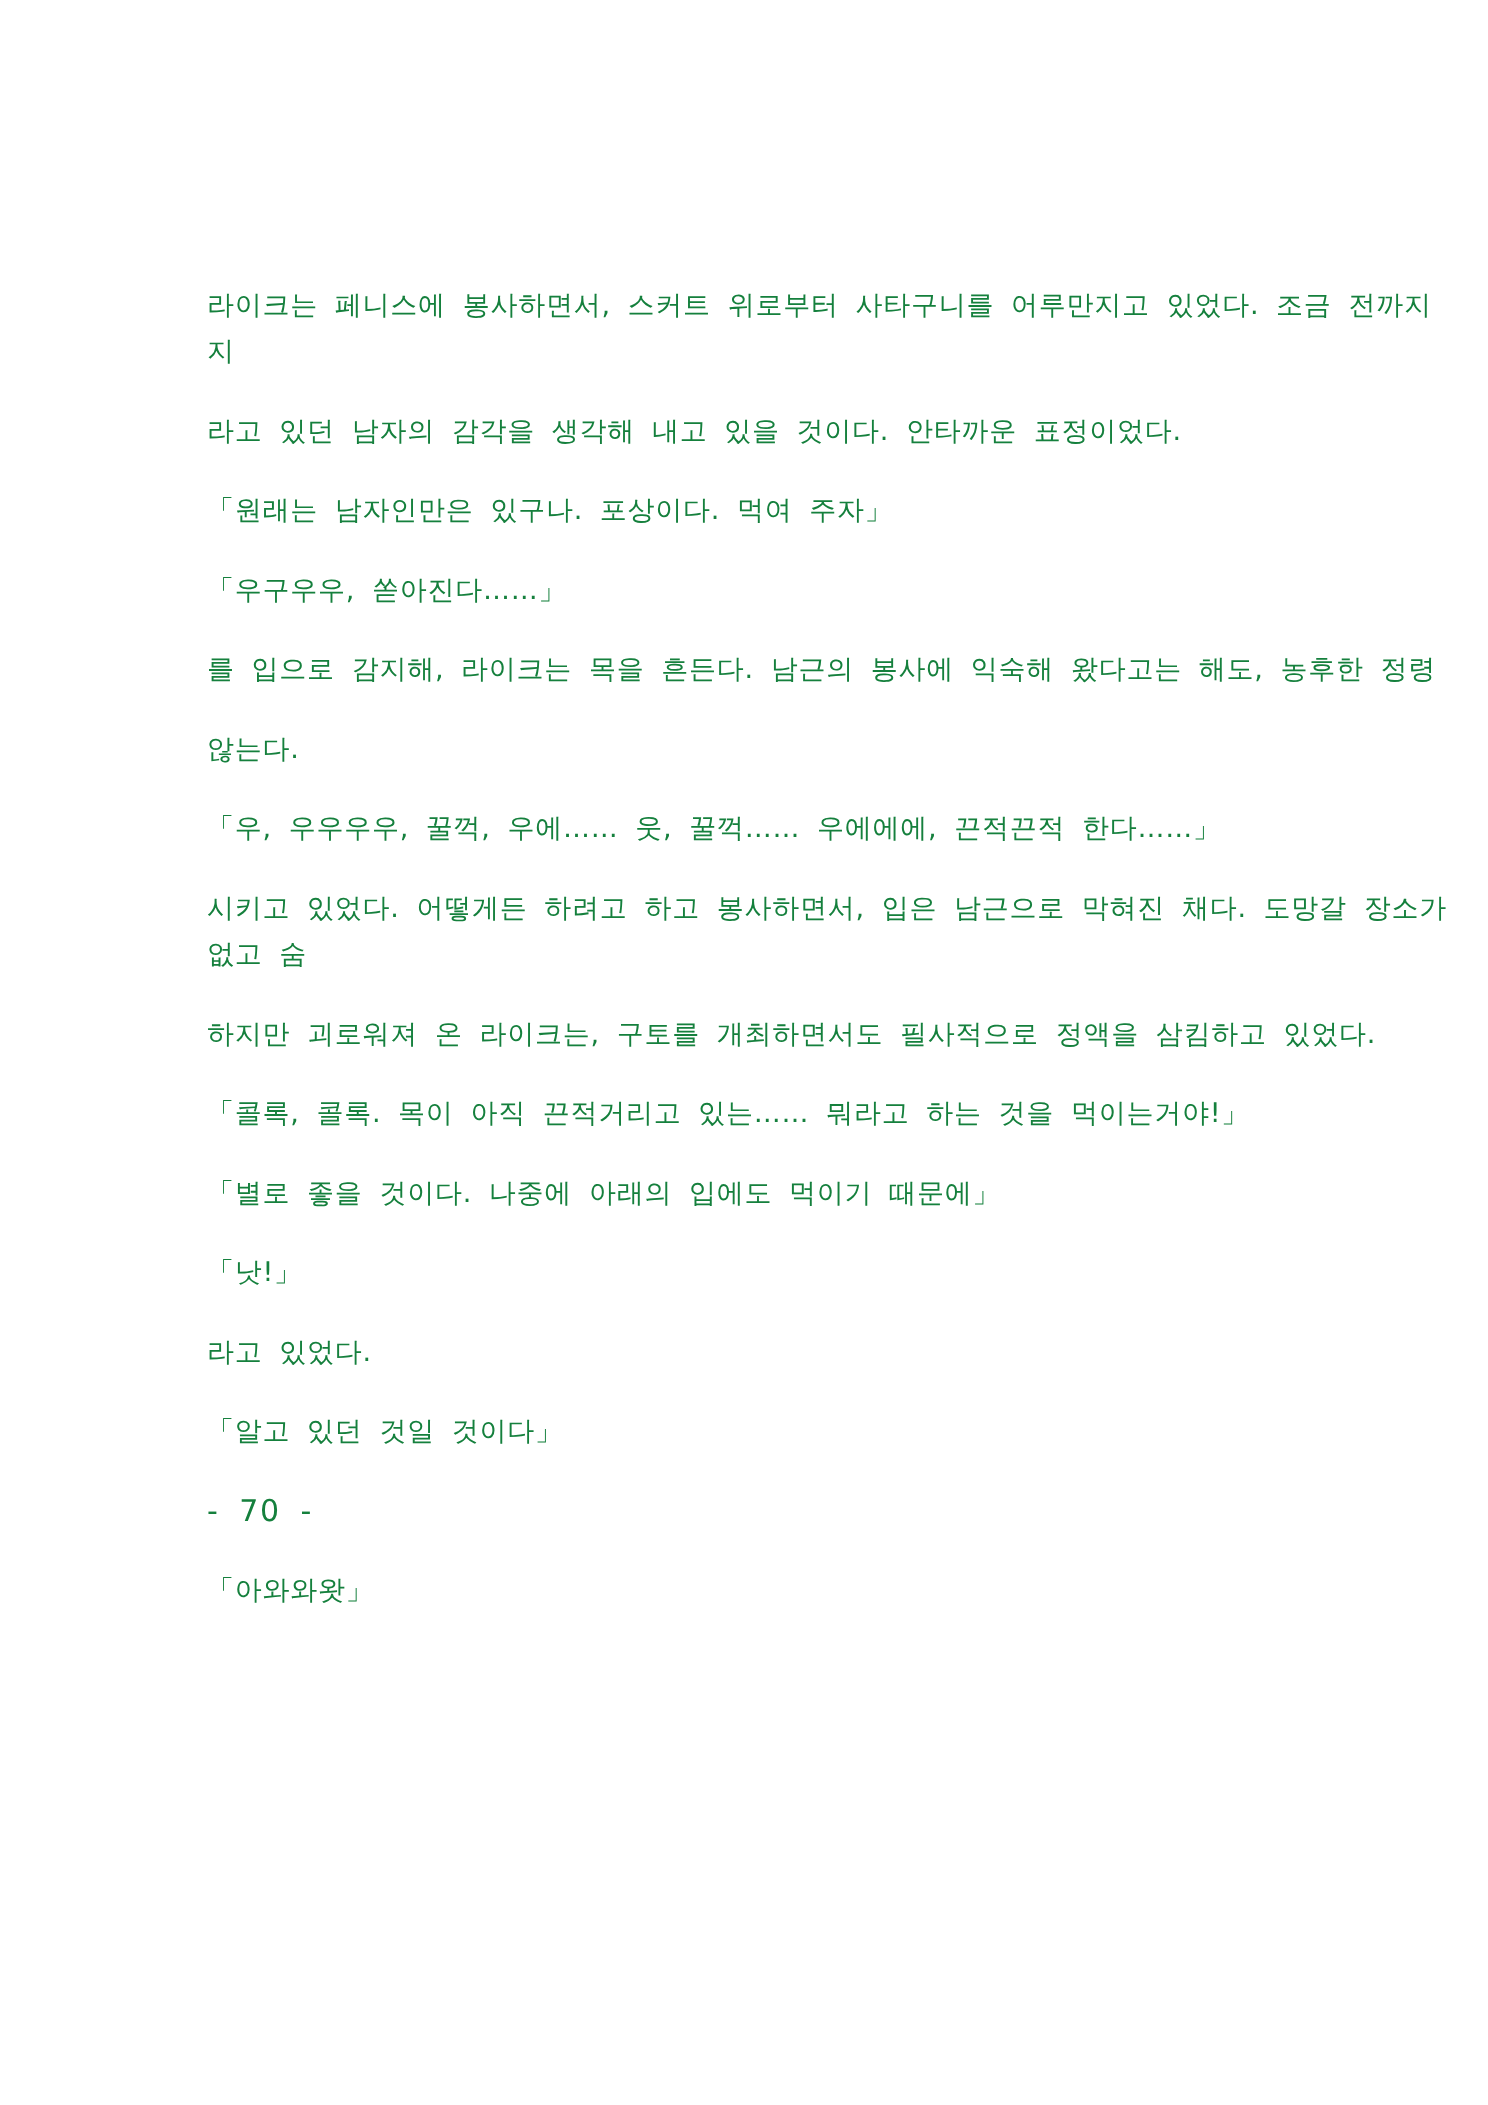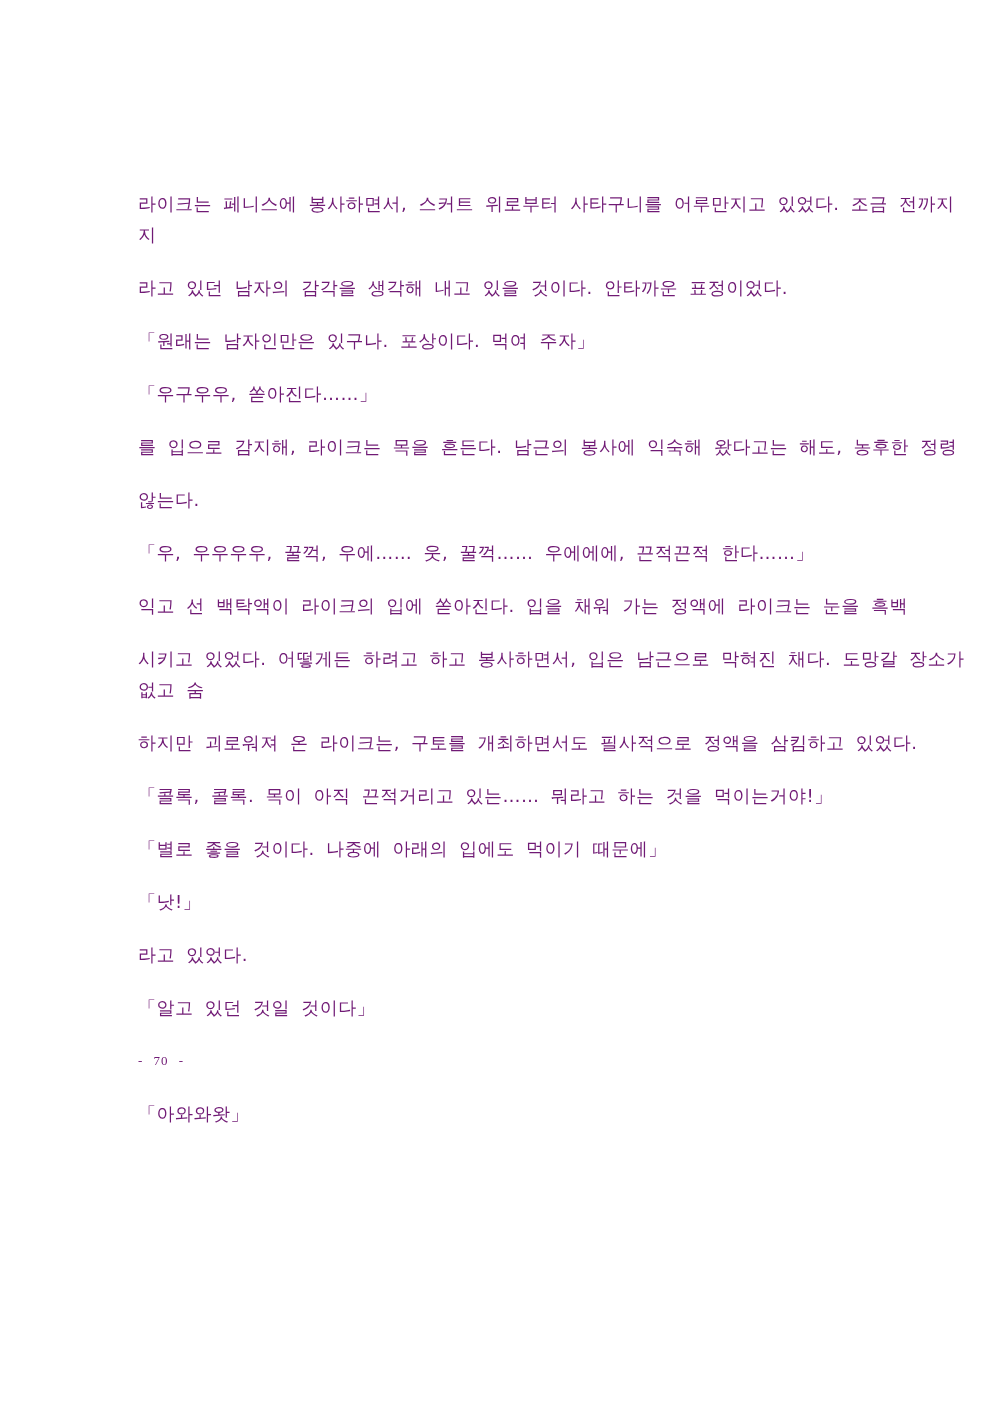--- a/index.html
+++ b/index.html
@@ -9,40 +9,39 @@
   }
   .page {
     position: relative;
     width: 992px;
     height: 1403px;
     box-sizing: border-box;
     background: #ffffff;
     padding: 188px 90px 0 138px;
     overflow: hidden;
     font-family: "DejaVu Sans", sans-serif;
-    color: #701a75;
+    color: #15803d;
   }
   .para {
     margin: 0 0 22px 0;
   }
   .line {
     font-size: 18px;
     line-height: 31px;
     letter-spacing: 0.5px;
     word-spacing: 5px;
     white-space: nowrap;
     font-weight: 400;
   }
   .page-number {
-    font-size: 13px;
+    font-size: 20px;
     line-height: 31px;
     letter-spacing: 1px;
     word-spacing: 6px;
     white-space: nowrap;
-    font-family: Liberation Serif, serif;
   }
 </style>
 </head>
 <body>
 
 <div class="page">
 
   <div class="para">
     <div class="line">라이크는 페니스에 봉사하면서, 스커트 위로부터 사타구니를 어루만지고 있었다. 조금 전까지</div>
     <div class="line">지</div>
@@ -66,23 +65,20 @@
   </div>
 
   <div class="para">
     <div class="line">않는다.</div>
   </div>
 
   <div class="para">
     <div class="line">「우, 우우우우, 꿀꺽, 우에…… 웃, 꿀꺽…… 우에에에, 끈적끈적 한다……」</div>
   </div>
 
-  <div class="para">
-    <div class="line">익고 선 백탁액이 라이크의 입에 쏟아진다. 입을 채워 가는 정액에 라이크는 눈을 흑백</div>
-  </div>
 
   <div class="para">
     <div class="line">시키고 있었다. 어떻게든 하려고 하고 봉사하면서, 입은 남근으로 막혀진 채다. 도망갈 장소가</div>
     <div class="line">없고 숨</div>
   </div>
 
   <div class="para">
     <div class="line">하지만 괴로워져 온 라이크는, 구토를 개최하면서도 필사적으로 정액을 삼킴하고 있었다.</div>
   </div>
 

